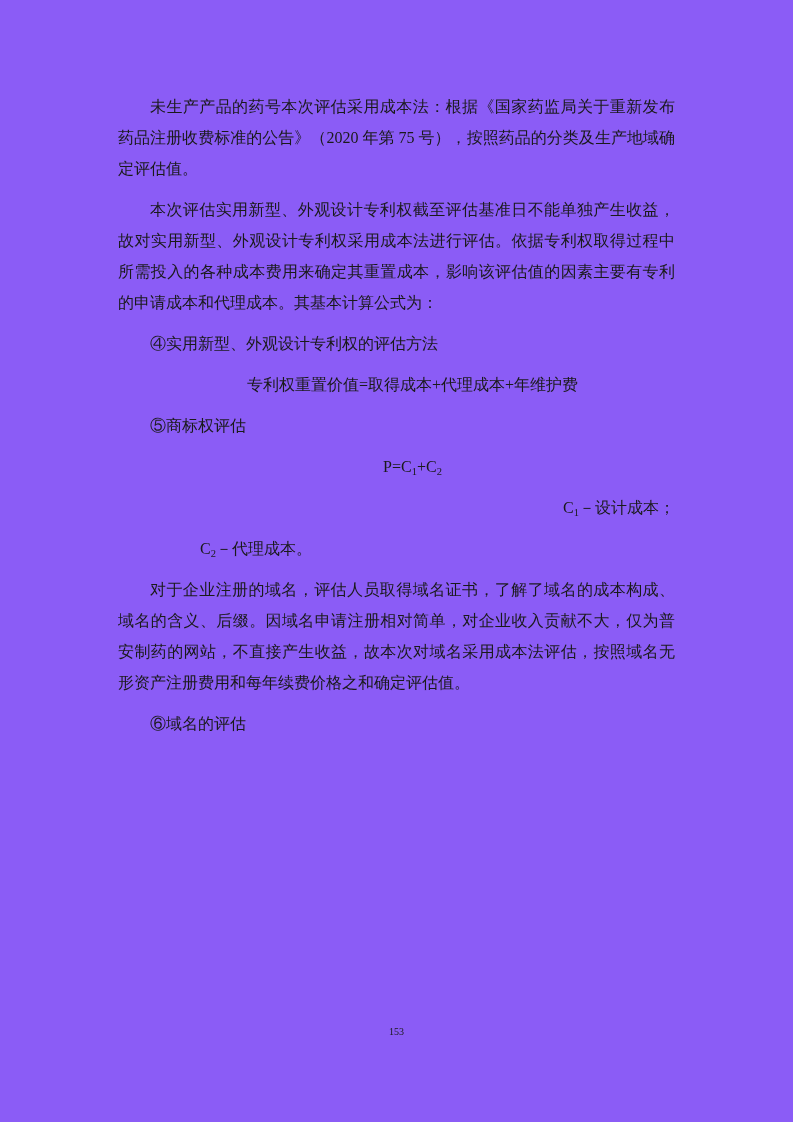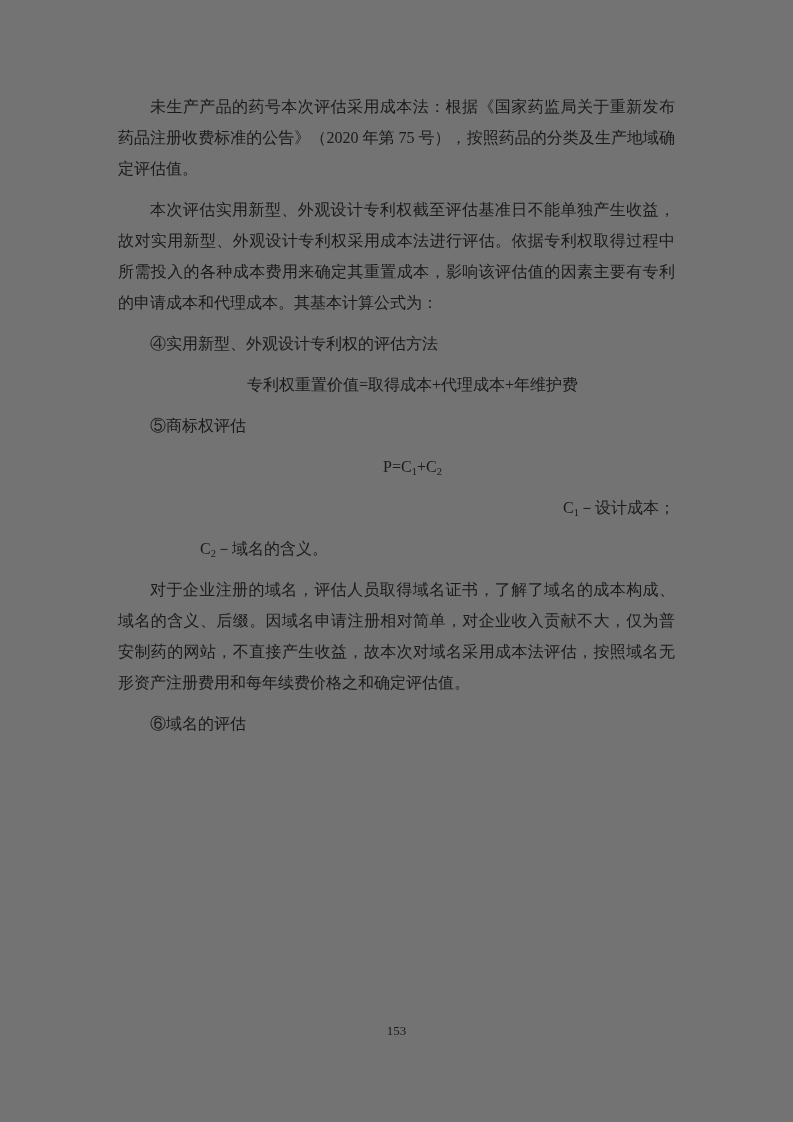--- a/index.html
+++ b/index.html
@@ -4,21 +4,21 @@
 <style>
   html, body {
     margin: 0;
     padding: 0;
     background: #ffffff;
   }
   .page {
     position: relative;
     width: 793px;
     height: 1122px;
-    background: #737373;
+    background: #8b5cf6;
     font-family: "Liberation Serif", "DejaVu Serif", serif;
     color: #1a1a1a;
     overflow: hidden;
   }
   .body-text {
     position: absolute;
     left: 118px;
     top: 91px;
     width: 557px;
   }
@@ -39,36 +39,36 @@
     vertical-align: -3px;
   }
   .page-footer {
     position: absolute;
     left: 0;
     top: 1021px;
     width: 793px;
     text-align: center;
   }
   .page-footer span {
-    font-size: 13px;
+    font-size: 10px;
     color: #1a1a1a;
   }
 </style>
 </head>
 <body>
 
 <div class="page">
   <main class="body-text">
     <p>未生产产品的药号本次评估采用成本法：根据《国家药监局关于重新发布药品注册收费标准的公告》（2020 年第 75 号），按照药品的分类及生产地域确定评估值。</p>
     <p>本次评估实用新型、外观设计专利权截至评估基准日不能单独产生收益，故对实用新型、外观设计专利权采用成本法进行评估。依据专利权取得过程中所需投入的各种成本费用来确定其重置成本，影响该评估值的因素主要有专利的申请成本和代理成本。其基本计算公式为：</p>
     <p>④实用新型、外观设计专利权的评估方法</p>
     <p class="formula-line">专利权重置价值=取得成本+代理成本+年维护费</p>
     <p>⑤商标权评估</p>
     <p class="formula-line"><span>P=C</span><sub>1</sub><span>+C</span><sub>2</sub></p>
     <p class="where-c1"><span>C</span><sub>1</sub><span>－设计成本；</span></p>
-    <p class="where-c2"><span>C</span><sub>2</sub><span>－域名的含义。</span></p>
+    <p class="where-c2"><span>C</span><sub>2</sub><span>－代理成本。</span></p>
     <p>对于企业注册的域名，评估人员取得域名证书，了解了域名的成本构成、域名的含义、后缀。因域名申请注册相对简单，对企业收入贡献不大，仅为普安制药的网站，不直接产生收益，故本次对域名采用成本法评估，按照域名无形资产注册费用和每年续费价格之和确定评估值。</p>
     <p>⑥域名的评估</p>
   </main>
   <footer class="page-footer">
     <span>153</span>
   </footer>
 </div>
 
 </body></html>

